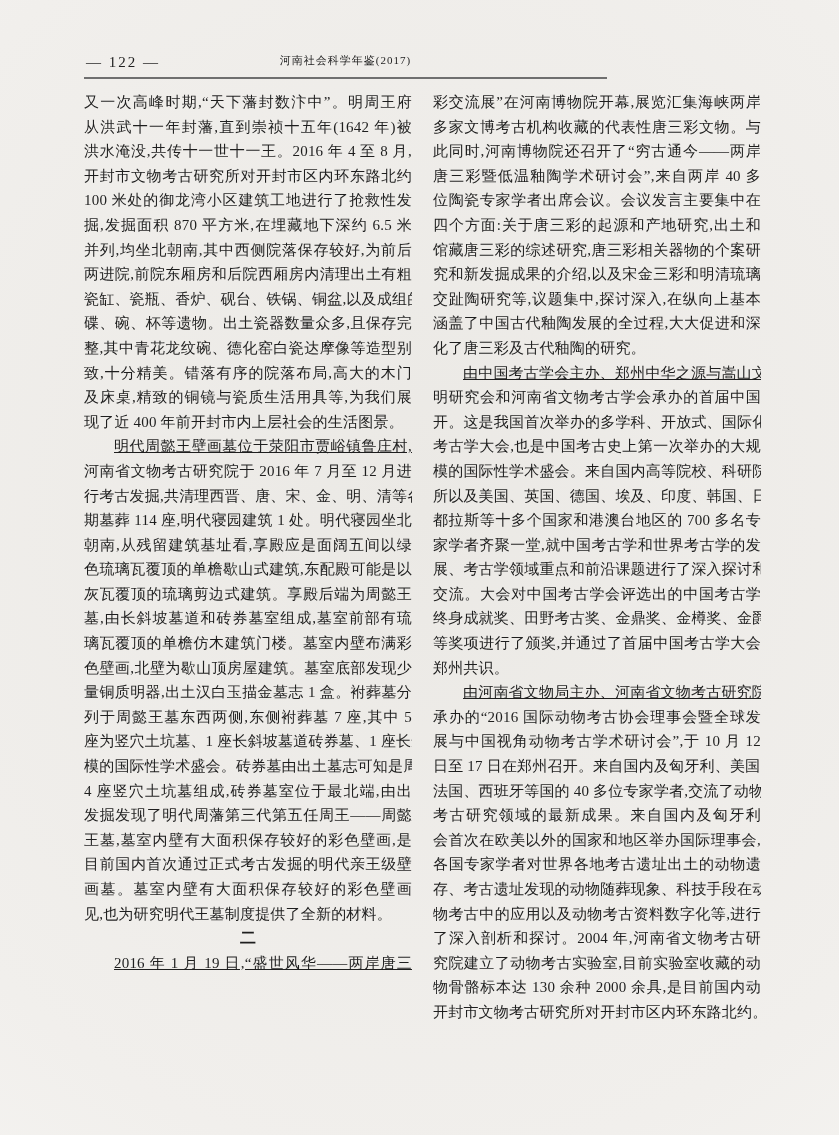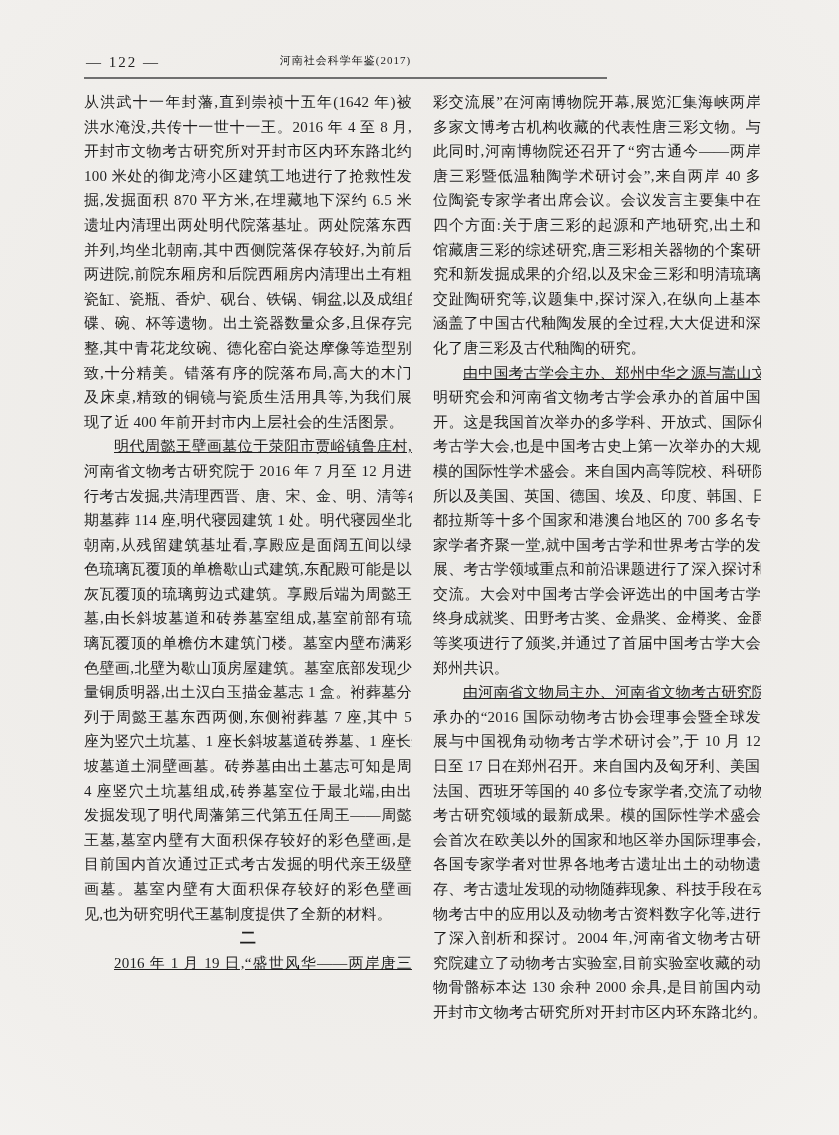--- a/index.html
+++ b/index.html
@@ -54,26 +54,26 @@
 
 <div class="page">
   <div class="header">
     <div class="page-num">— 122 —</div>
     <div class="header-title">河南社会科学年鉴(2017)</div>
   </div>
   <div class="rule"></div>
 
   <div class="columns">
     <div class="column">
+        <div class="line">又一次高峰时期,“天下藩封数汴中”。明周王府</div>
         <div class="line">从洪武十一年封藩,直到崇祯十五年(1642 年)被</div>
         <div class="line">洪水淹没,共传十一世十一王。2016 年 4 至 8 月,</div>
         <div class="line">开封市文物考古研究所对开封市区内环东路北约</div>
         <div class="line">100 米处的御龙湾小区建筑工地进行了抢救性发</div>
         <div class="line">掘,发掘面积 870 平方米,在埋藏地下深约 6.5 米</div>
-        <div class="line">遗址内清理出两处明代院落基址。两处院落东西</div>
         <div class="line">并列,均坐北朝南,其中西侧院落保存较好,为前后</div>
         <div class="line">两进院,前院东厢房和后院西厢房内清理出土有粗</div>
         <div class="line">瓷缸、瓷瓶、香炉、砚台、铁锅、铜盆,以及成组的瓷</div>
         <div class="line">碟、碗、杯等遗物。出土瓷器数量众多,且保存完</div>
         <div class="line">整,其中青花龙纹碗、德化窑白瓷达摩像等造型别</div>
         <div class="line">致,十分精美。错落有序的院落布局,高大的木门</div>
         <div class="line">及床桌,精致的铜镜与瓷质生活用具等,为我们展</div>
         <div class="line last">现了近 400 年前开封市内上层社会的生活图景。</div>
         <div class="line indent">明代周懿王壁画墓位于荥阳市贾峪镇鲁庄村,</div>
         <div class="line">河南省文物考古研究院于 2016 年 7 月至 12 月进</div>
@@ -81,21 +81,21 @@
         <div class="line">期墓葬 114 座,明代寝园建筑 1 处。明代寝园坐北</div>
         <div class="line">朝南,从残留建筑基址看,享殿应是面阔五间以绿</div>
         <div class="line">色琉璃瓦覆顶的单檐歇山式建筑,东配殿可能是以</div>
         <div class="line">灰瓦覆顶的琉璃剪边式建筑。享殿后端为周懿王</div>
         <div class="line">墓,由长斜坡墓道和砖券墓室组成,墓室前部有琉</div>
         <div class="line">璃瓦覆顶的单檐仿木建筑门楼。墓室内壁布满彩</div>
         <div class="line">色壁画,北壁为歇山顶房屋建筑。墓室底部发现少</div>
         <div class="line">量铜质明器,出土汉白玉描金墓志 1 盒。袝葬墓分</div>
         <div class="line">列于周懿王墓东西两侧,东侧袝葬墓 7 座,其中 5</div>
         <div class="line">座为竖穴土坑墓、1 座长斜坡墓道砖券墓、1 座长斜</div>
-        <div class="line">坡墓道土洞壁画墓。砖券墓由出土墓志可知是周</div>
+        <div class="line">模的国际性学术盛会。砖券墓由出土墓志可知是周</div>
         <div class="line">4 座竖穴土坑墓组成,砖券墓室位于最北端,由出</div>
         <div class="line">发掘发现了明代周藩第三代第五任周王——周懿</div>
         <div class="line">王墓,墓室内壁有大面积保存较好的彩色壁画,是</div>
         <div class="line">目前国内首次通过正式考古发掘的明代亲王级壁</div>
         <div class="line">画墓。墓室内壁有大面积保存较好的彩色壁画</div>
         <div class="line last">见,也为研究明代王墓制度提供了全新的材料。</div>
         <div class="line heading">二</div>
         <div class="line indent">2016 年 1 月 19 日,“盛世风华——两岸唐三</div>
       </div>
     <div class="column">
@@ -121,21 +121,21 @@
         <div class="line">展、考古学领域重点和前沿课题进行了深入探讨和</div>
         <div class="line">交流。大会对中国考古学会评选出的中国考古学</div>
         <div class="line">终身成就奖、田野考古奖、金鼎奖、金樽奖、金爵奖</div>
         <div class="line">等奖项进行了颁奖,并通过了首届中国考古学大会</div>
         <div class="line last">郑州共识。</div>
         <div class="line indent">由河南省文物局主办、河南省文物考古研究院</div>
         <div class="line">承办的“2016 国际动物考古协会理事会暨全球发</div>
         <div class="line">展与中国视角动物考古学术研讨会”,于 10 月 12</div>
         <div class="line">日至 17 日在郑州召开。来自国内及匈牙利、美国、</div>
         <div class="line">法国、西班牙等国的 40 多位专家学者,交流了动物</div>
-        <div class="line">考古研究领域的最新成果。模的国际性学术盛会</div>
+        <div class="line">考古研究领域的最新成果。来自国内及匈牙利</div>
         <div class="line">会首次在欧美以外的国家和地区举办国际理事会,</div>
         <div class="line">各国专家学者对世界各地考古遗址出土的动物遗</div>
         <div class="line">存、考古遗址发现的动物随葬现象、科技手段在动</div>
         <div class="line">物考古中的应用以及动物考古资料数字化等,进行</div>
         <div class="line">了深入剖析和探讨。2004 年,河南省文物考古研</div>
         <div class="line">究院建立了动物考古实验室,目前实验室收藏的动</div>
         <div class="line">物骨骼标本达 130 余种 2000 余具,是目前国内动</div>
         <div class="line last">开封市文物考古研究所对开封市区内环东路北约。</div>
       </div>
   </div>

